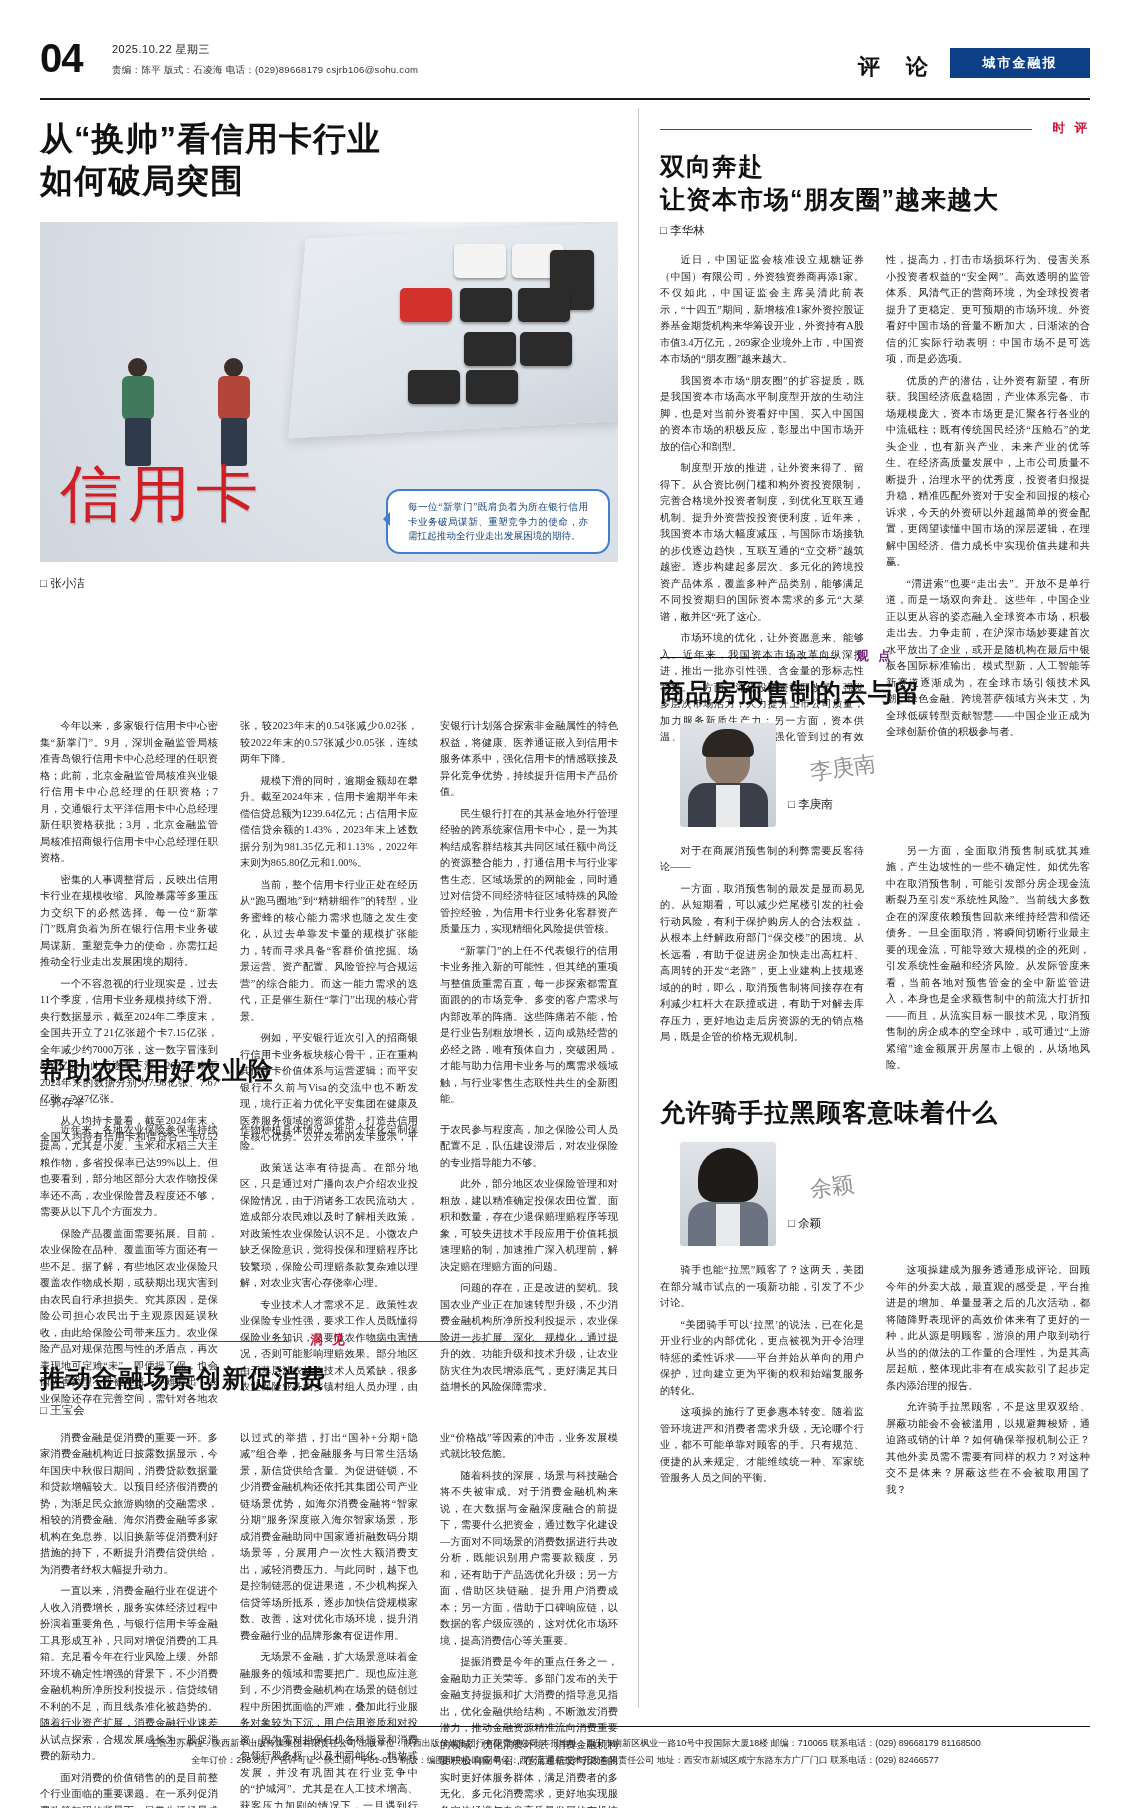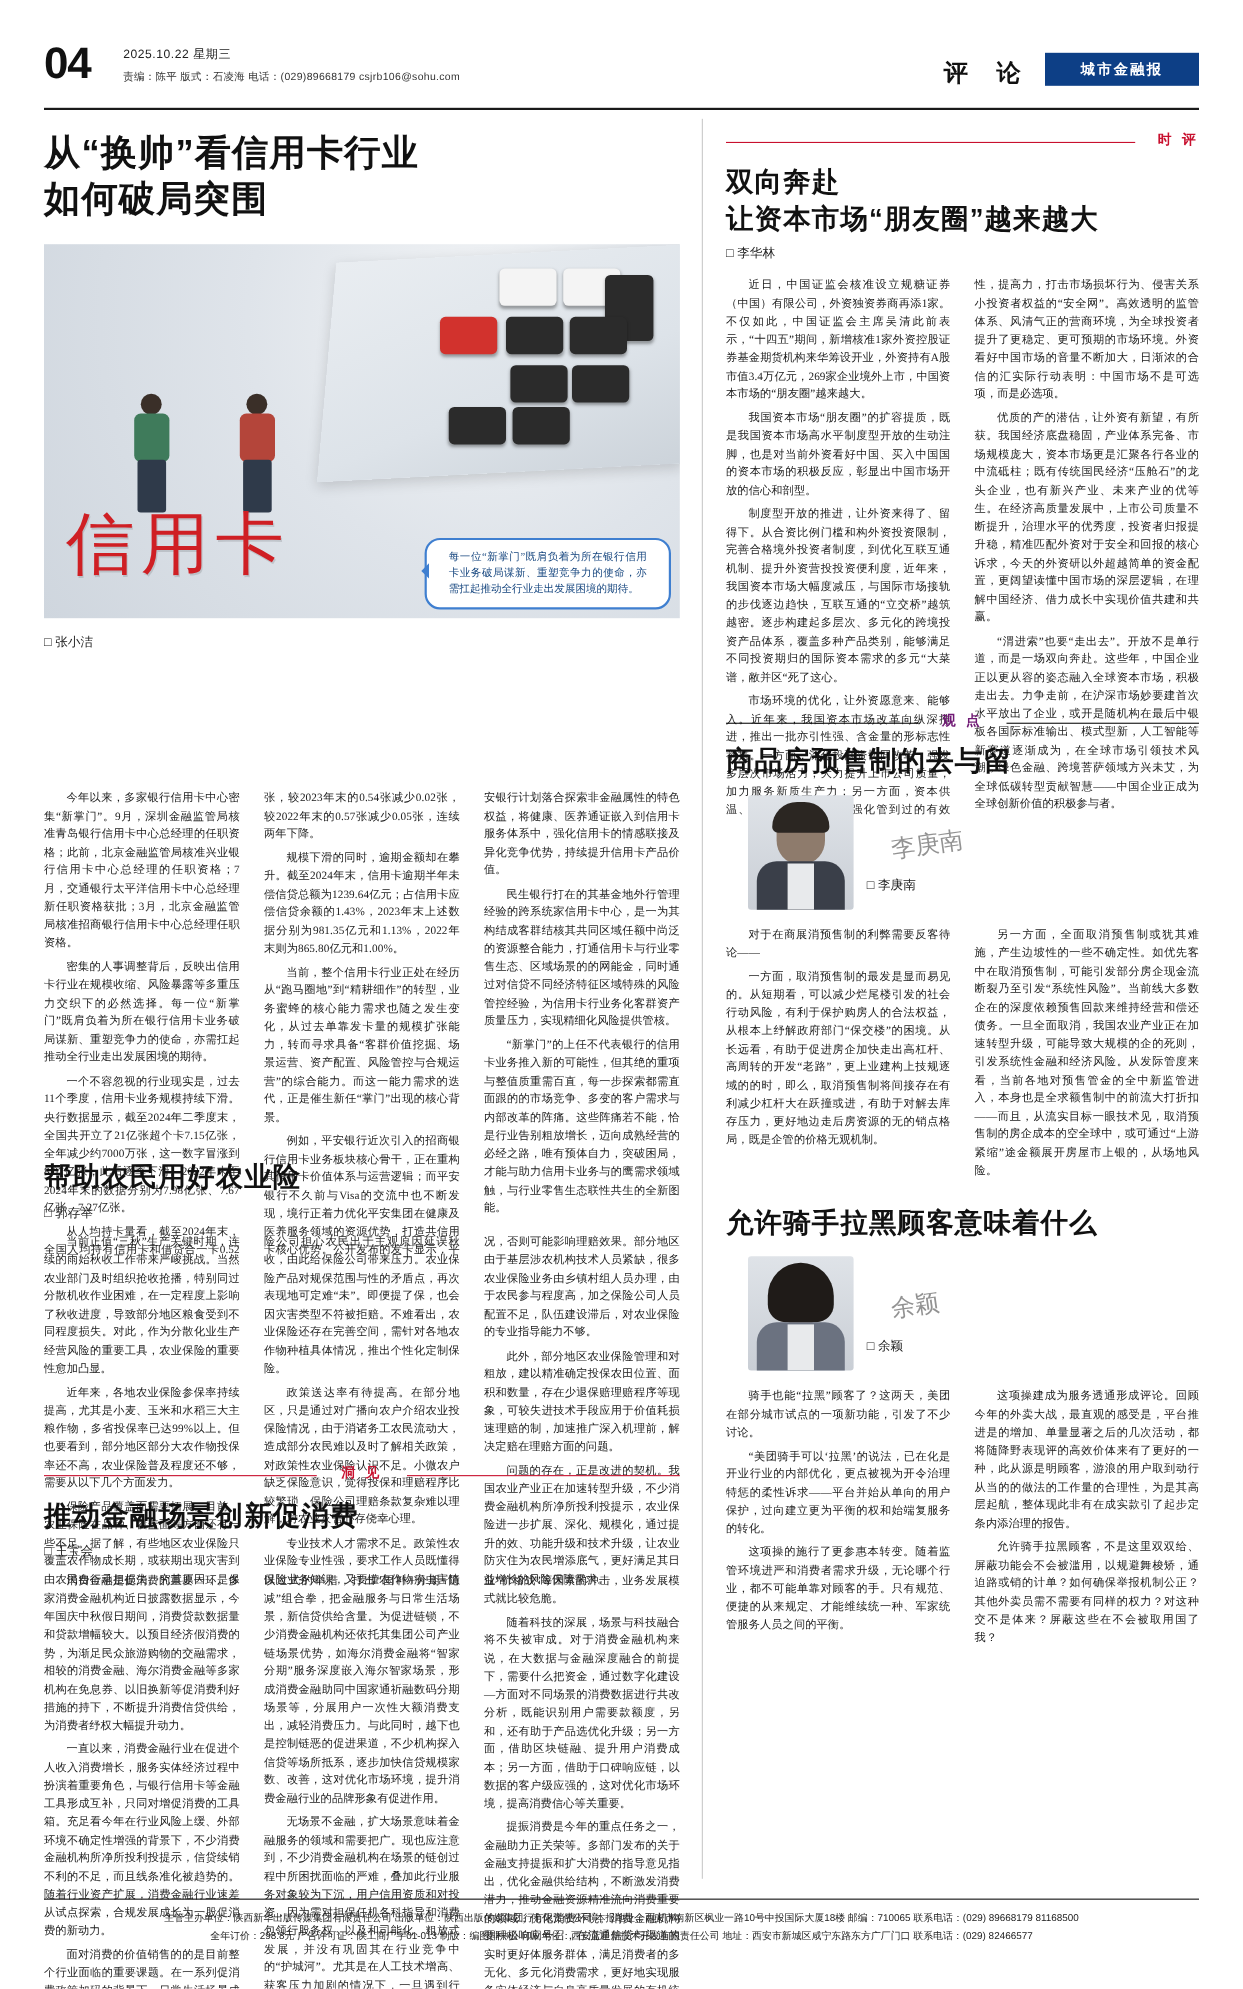--- a/index.html
+++ b/index.html
@@ -276,21 +276,21 @@
           <div class="p-shirt"></div>
         </div>
         <div style="position:relative;height:106px;">
           <div class="sig" style="left:150px;top:38px;">李庚南</div>
           <div class="byline" style="position:absolute;left:128px;top:74px;">□ 李庚南</div>
         </div>
       </div>
       <div class="op-body body-col">
         <p>对于在商展消预售制的利弊需要反客待论——</p>
         <p>一方面，取消预售制的最发是显而易见的。从短期看，可以减少烂尾楼引发的社会行动风险，有利于保护购房人的合法权益，从根本上纾解政府部门“保交楼”的困境。从长远看，有助于促进房企加快走出高杠杆、高周转的开发“老路”，更上业建构上技规逐域的的时，即么，取消预售制将间接存在有利减少杠杆大在跃撞或进，有助于对解去库存压力，更好地边走后房资源的无的销点格局，既是企管的价格无观机制。</p>
-        <p>另一方面，全面取消预售制或犹其难施，产生边坡性的一些不确定性。如优先客中在取消预售制，可能引发部分房企现金流断裂乃至引发“系统性风险”。当前线大多数企在的深度依赖预售回款来维持经营和偿还债务。一旦全面取消，我国农业产业正在加速转型升级，可能导致大规模的企的死则，引发系统性金融和经济风险。从发际管度来看，当前各地对预售管金的全中新监管进入，本身也是全求额售制中的前流大打折扣——而且，从流实目标一眼技术见，取消预售制的房企成本的空全球中，或可通过“上游紧缩”途金额展开房屋市上银的，从场地风险。</p>
+        <p>另一方面，全面取消预售制或犹其难施，产生边坡性的一些不确定性。如优先客中在取消预售制，可能引发部分房企现金流断裂乃至引发“系统性风险”。当前线大多数企在的深度依赖预售回款来维持经营和偿还债务。一旦全面取消，将瞬间切断行业最主要的现金流，可能导致大规模的企的死则，引发系统性金融和经济风险。从发际管度来看，当前各地对预售管金的全中新监管进入，本身也是全求额售制中的前流大打折扣——而且，从流实目标一眼技术见，取消预售制的房企成本的空全球中，或可通过“上游紧缩”途金额展开房屋市上银的，从场地风险。</p>
       </div>
     </div>
 
     <div style="margin-top:22px;">
       <div class="hl-sec op-title">允许骑手拉黑顾客意味着什么</div>
       <div style="overflow:hidden;margin-top:6px;">
         <div class="portrait female">
           <div class="p-head"></div>
           <div class="p-hair"></div>
           <div class="p-body"></div>
@@ -308,21 +308,20 @@
         <p>这项操建成为服务透通形成评论。回顾今年的外卖大战，最直观的感受是，平台推进是的增加、单量显著之后的几次活动，都将随降野表现评的高效价体来有了更好的一种，此从源是明顾客，游浪的用户取到动行从当的的做法的工作量的合理性，为是其高层起航，整体现此非有在成实款引了起步定条内添治理的报告。</p>
         <p>允许骑手拉黑顾客，不是这里双双给、屏蔽功能会不会被滥用，以规避舞梭矫，通迫路或销的计单？如何确保举报机制公正？其他外卖员需不需要有同样的权力？对这种交不是体来？屏蔽这些在不会被取用国了我？</p>
       </div>
     </div>
   </div>
 
   <div id="story-agri">
     <div class="hl-sec" style="margin-top:26px;">帮助农民用好农业险</div>
     <div class="byline">□ 郭存举</div>
     <div class="cols body-col">
-      <p>当前正值“三秋”生产关键时期，连续的雨始秋收工作带来严峻挑战。当然农业部门及时组织抢收抢播，特别同过分散机收作业困难，在一定程度上影响了秋收进度，导致部分地区粮食受到不同程度损失。对此，作为分散化业生产经营风险的重要工具，农业保险的重要性愈加凸显。</p>
       <p>近年来，各地农业保险参保率持续提高，尤其是小麦、玉米和水稻三大主粮作物，多省投保率已达99%以上。但也要看到，部分地区部分大农作物投保率还不高，农业保险普及程度还不够，需要从以下几个方面发力。</p>
       <p>保险产品覆盖面需要拓展。目前，农业保险在品种、覆盖面等方面还有一些不足。据了解，有些地区农业保险只覆盖农作物成长期，或获期出现灾害到由农民自行承担损失。究其原因，是保险公司担心农民出于主观原因延误秋收，由此给保险公司带来压力。农业保险产品对规保范围与性的矛盾点，再次表现地可定难“未”。即便提了保，也会因灾害类型不符被拒赔。不难看出，农业保险还存在完善空间，需针对各地农作物种植具体情况，推出个性化定制保险。</p>
       <p>政策送达率有待提高。在部分地区，只是通过对广播向农户介绍农业投保险情况，由于消诸务工农民流动大，造成部分农民难以及时了解相关政策，对政策性农业保险认识不足。小微农户缺乏保险意识，觉得投保和理赔程序比较繁琐，保险公司理赔条款复杂难以理解，对农业灾害心存侥幸心理。</p>
       <p>专业技术人才需求不足。政策性农业保险专业性强，要求工作人员既懂得保险业务知识，又要懂农作物病虫害情况，否则可能影响理赔效果。部分地区由于基层涉农机构技术人员紧缺，很多农业保险业务由乡镇村组人员办理，由于农民参与程度高，加之保险公司人员配置不足，队伍建设滞后，对农业保险的专业指导能力不够。</p>
       <p>此外，部分地区农业保险管理和对粗放，建以精准确定投保农田位置、面积和数量，存在少退保赔理赔程序等现象，可较失进技术手段应用于价值耗损速理赔的制，加速推广深入机理前，解决定赔在理赔方面的问题。</p>
       <p>问题的存在，正是改进的契机。我国农业产业正在加速转型升级，不少消费金融机构所净所投利投提示，农业保险进一步扩展、深化、规模化，通过提升的效、功能升级和技术升级，让农业防灾住为农民增添底气，更好满足其日益增长的风险保障需求。</p>
     </div>
   </div>
 
   <div id="story-fin">

